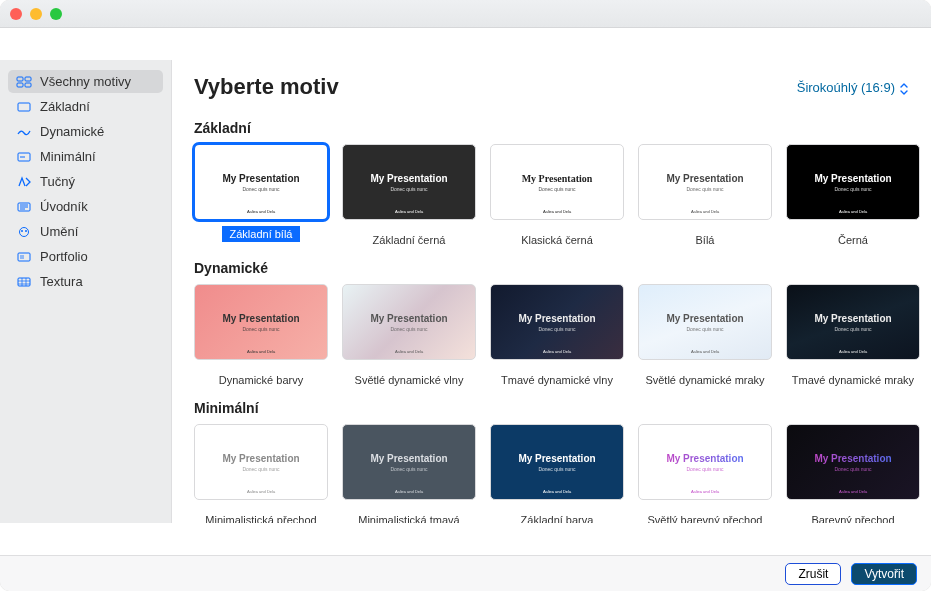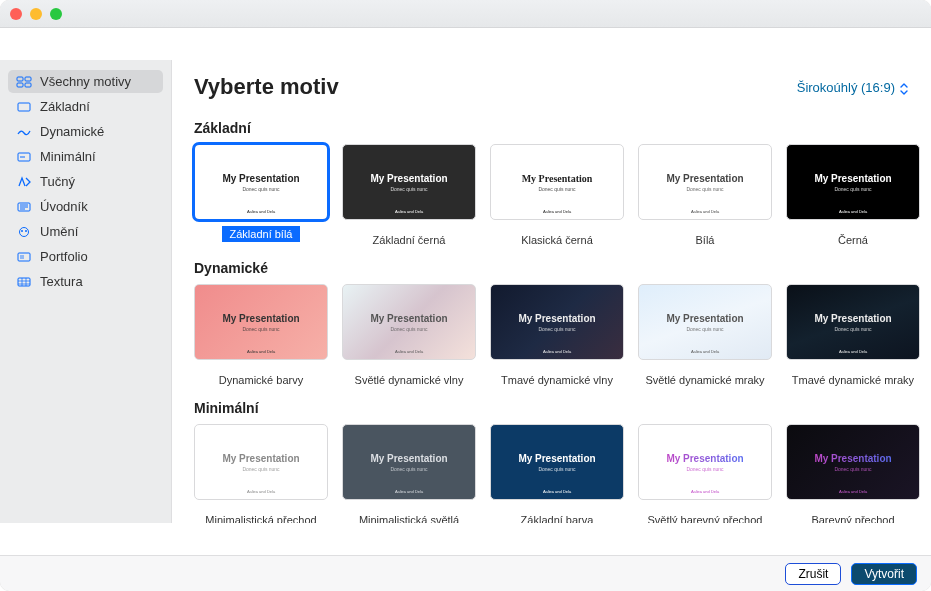--- a/index.html
+++ b/index.html
@@ -238,21 +238,21 @@
                 <div class="t-foot">Aaliea and Dela</div>
               </div>
               <div class="cap">Minimalistická přechod</div>
             </div>
             <div class="theme">
               <div class="thumb" style="background: rgb(74, 85, 96); color: rgb(220, 223, 227);">
                 <div class="t-title">My Presentation</div>
                 <div class="t-sub">Donec quis nunc</div>
                 <div class="t-foot">Aaliea and Dela</div>
               </div>
-              <div class="cap">Minimalistická světlá</div>
+              <div class="cap">Minimalistická tmavá</div>
             </div>
             <div class="theme">
               <div class="thumb" style="background: rgb(12, 58, 102); color: rgb(255, 255, 255);">
                 <div class="t-title">My Presentation</div>
                 <div class="t-sub">Donec quis nunc</div>
                 <div class="t-foot">Aaliea and Dela</div>
               </div>
               <div class="cap">Základní barva</div>
             </div>
             <div class="theme">

